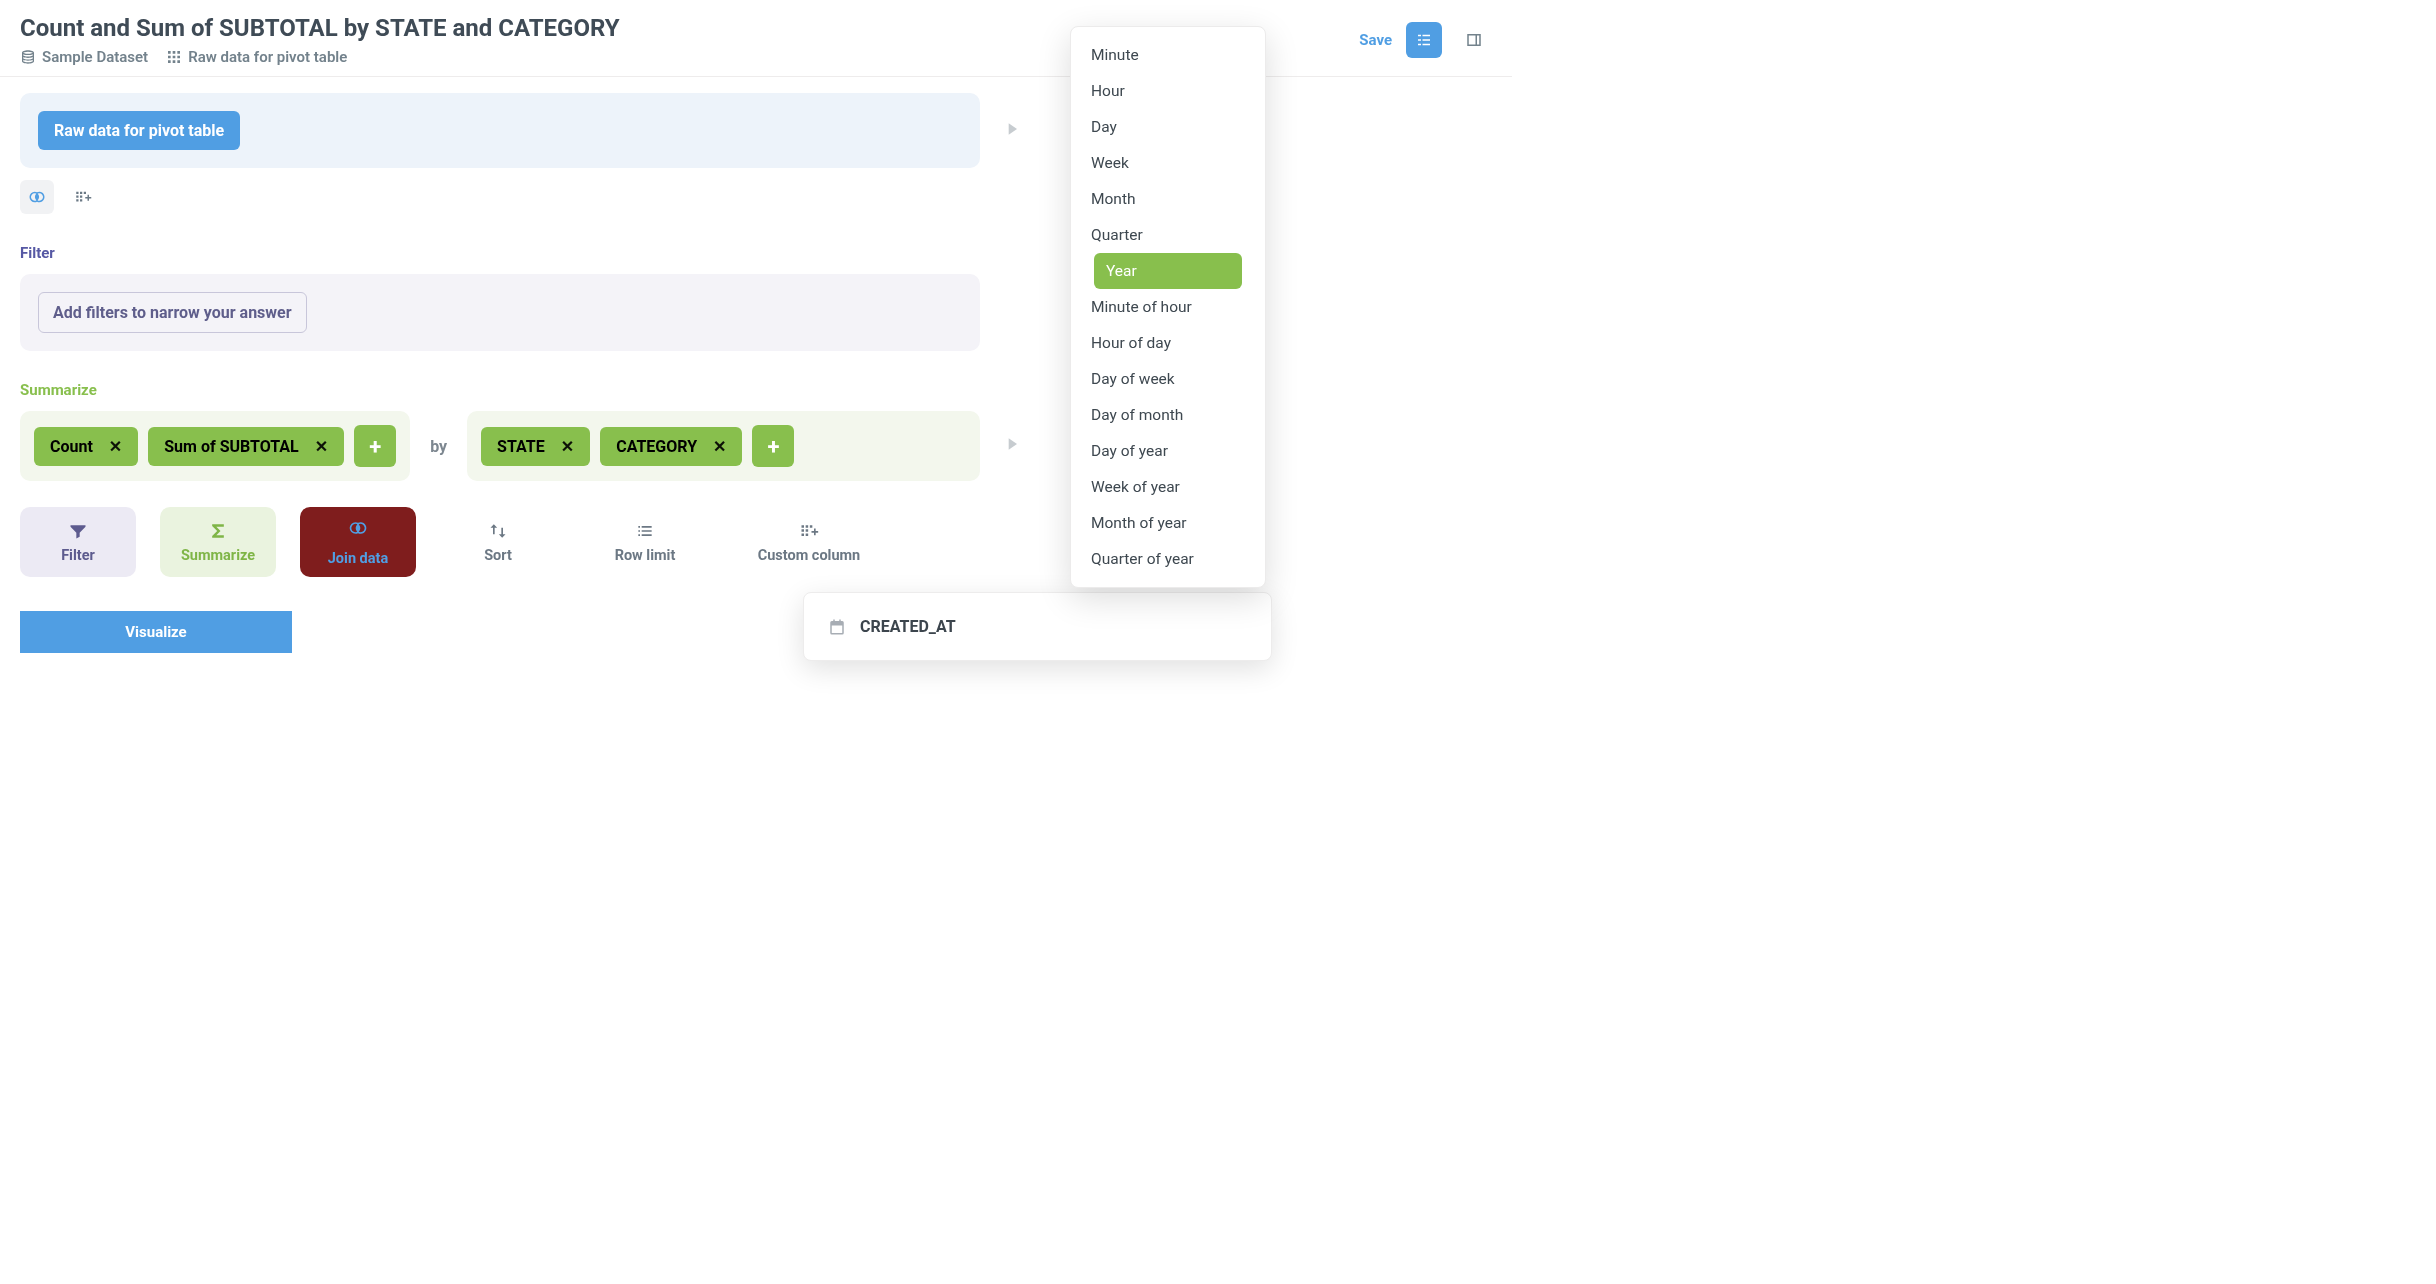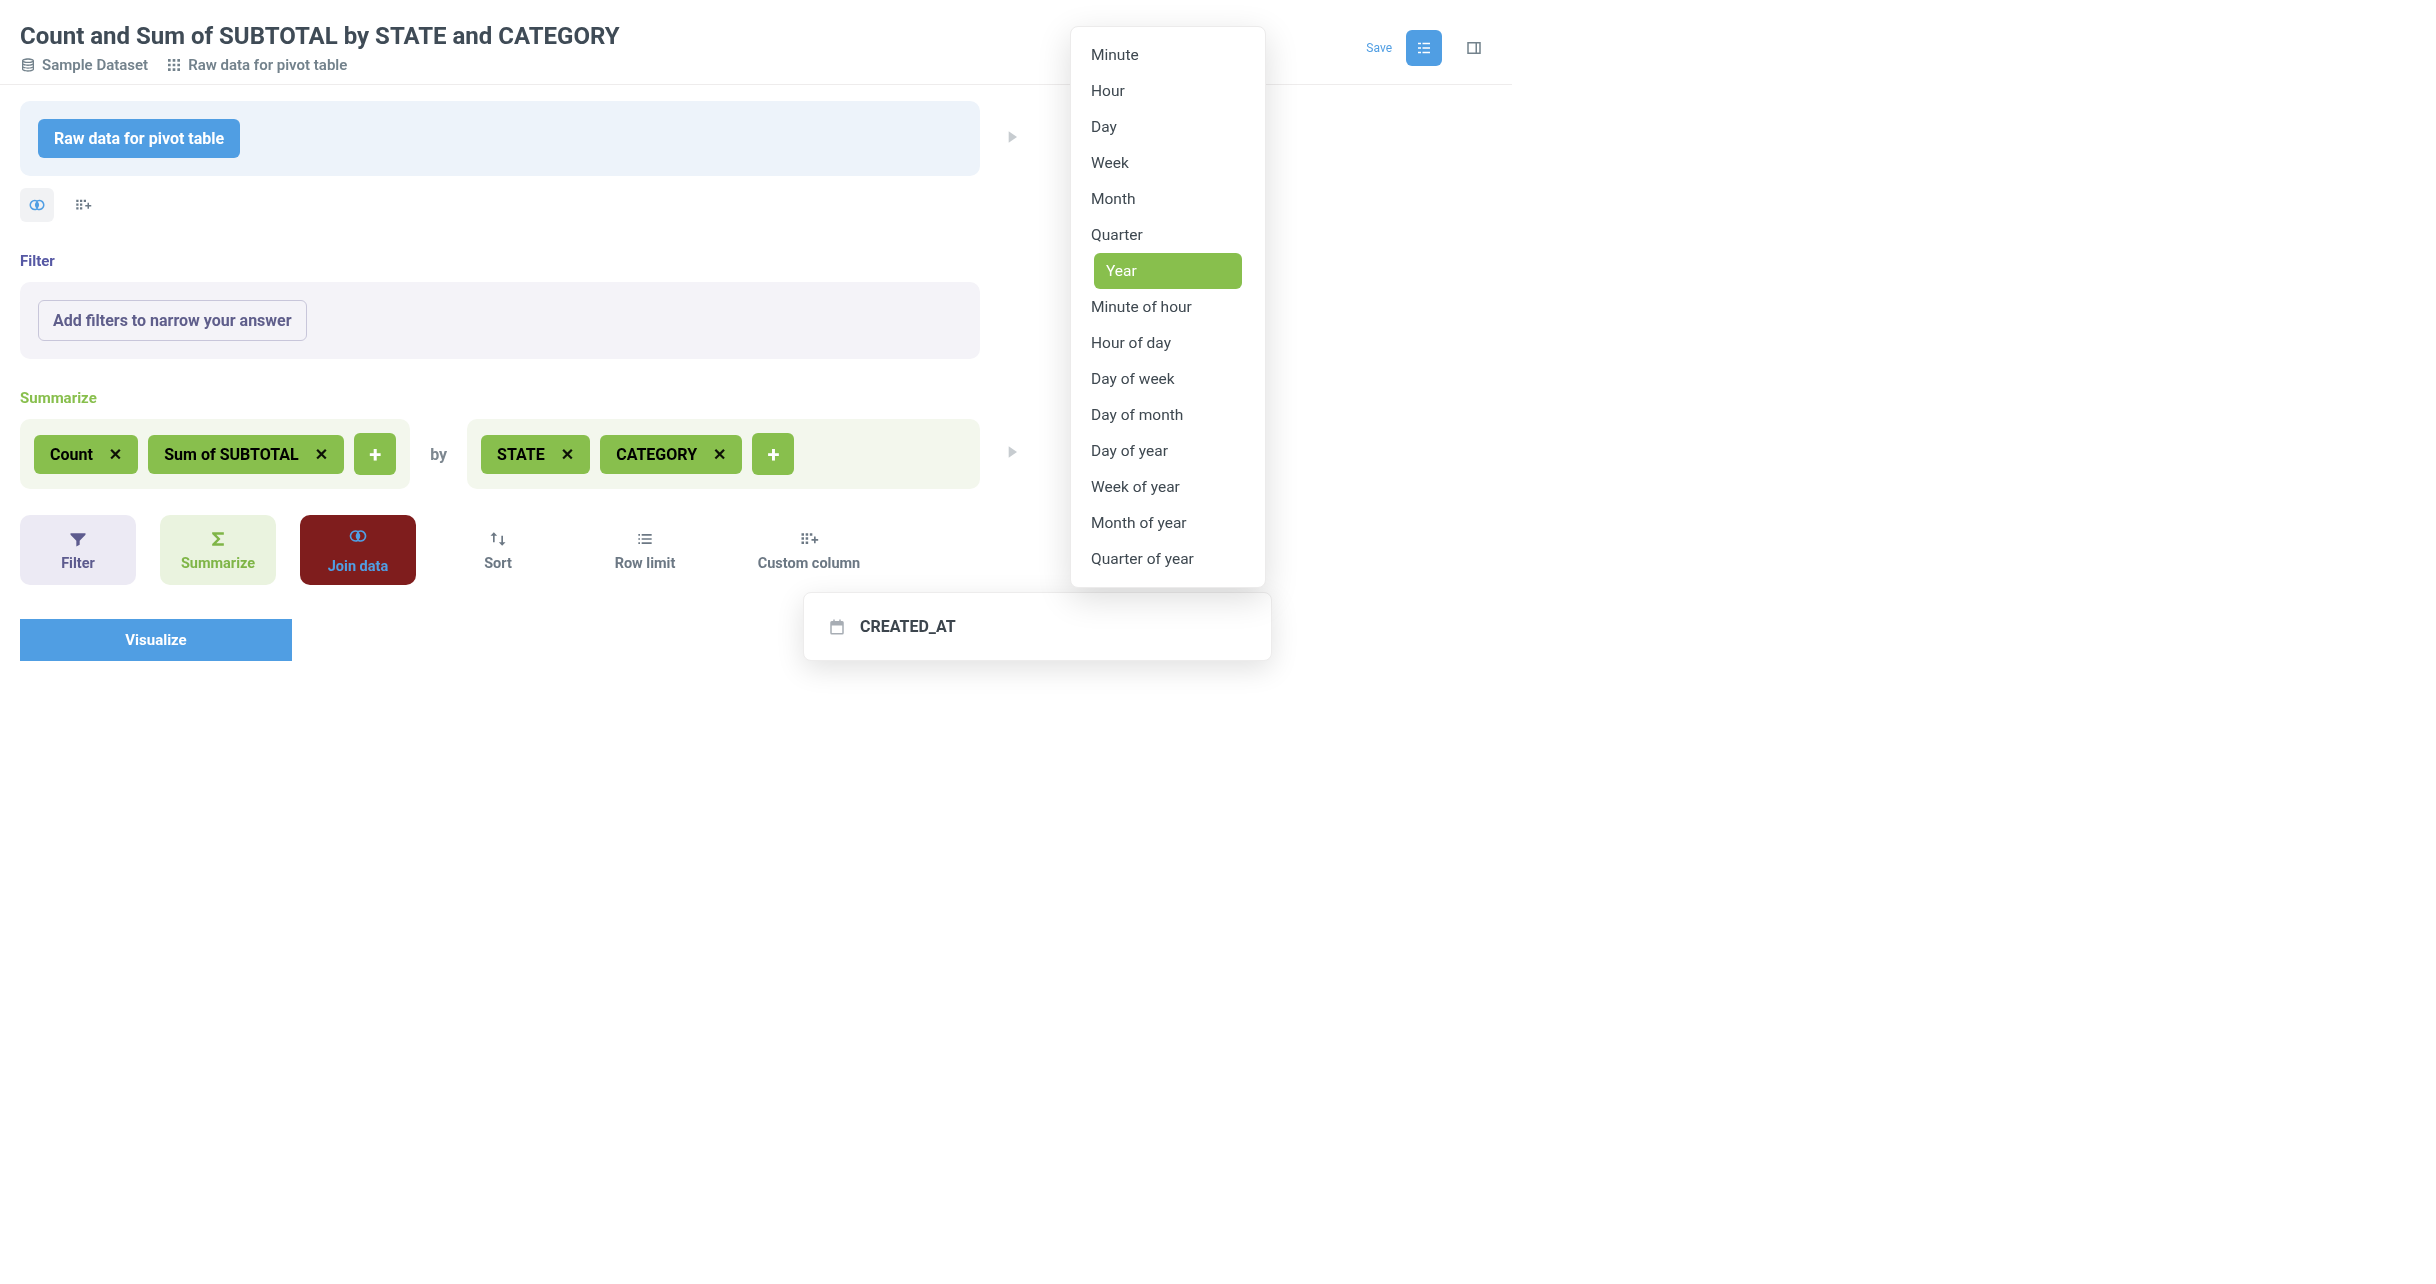--- a/index.html
+++ b/index.html
@@ -11,37 +11,37 @@
     height: 789px;
     overflow: hidden;
     position: relative;
   }
 
   
   .header {
     display: flex;
     justify-content: space-between;
     align-items: flex-start;
-    padding: 22px 20px 10px 20px;
+    padding: 14px 20px 10px 20px;
     border-bottom: 1px solid #eeecec;
   }
   .header-left { display: flex; flex-direction: column; gap: 6px; }
   .title {
     font-size: 24px;
     font-weight: 700;
     color: #3f4b56;
   }
   .crumbs {
     display: flex; gap: 18px; align-items: center;
     color: #73828c; font-size: 15px; font-weight: 600;
   }
   .crumb { display: flex; align-items: center; gap: 6px; }
   .crumb svg { width: 16px; height: 16px; fill: #73828c; }
   .header-right { display: flex; align-items: center; gap: 14px; padding-top: 8px; }
-  .save-link { color: #509ee3; font-weight: 400; font-size: 12px; cursor: pointer; }
+  .save-link { color: #509ee3; font-weight: 700; font-size: 15px; cursor: pointer; }
   .icon-btn {
     width: 36px; height: 36px; border-radius: 6px;
     display: flex; align-items: center; justify-content: center;
     cursor: pointer;
   }
   .icon-btn.primary { background: #509ee3; }
   .icon-btn.primary svg { fill: #fff; }
   .icon-btn.plain svg { fill: #73828c; }
   .icon-btn svg { width: 18px; height: 18px; }
 

